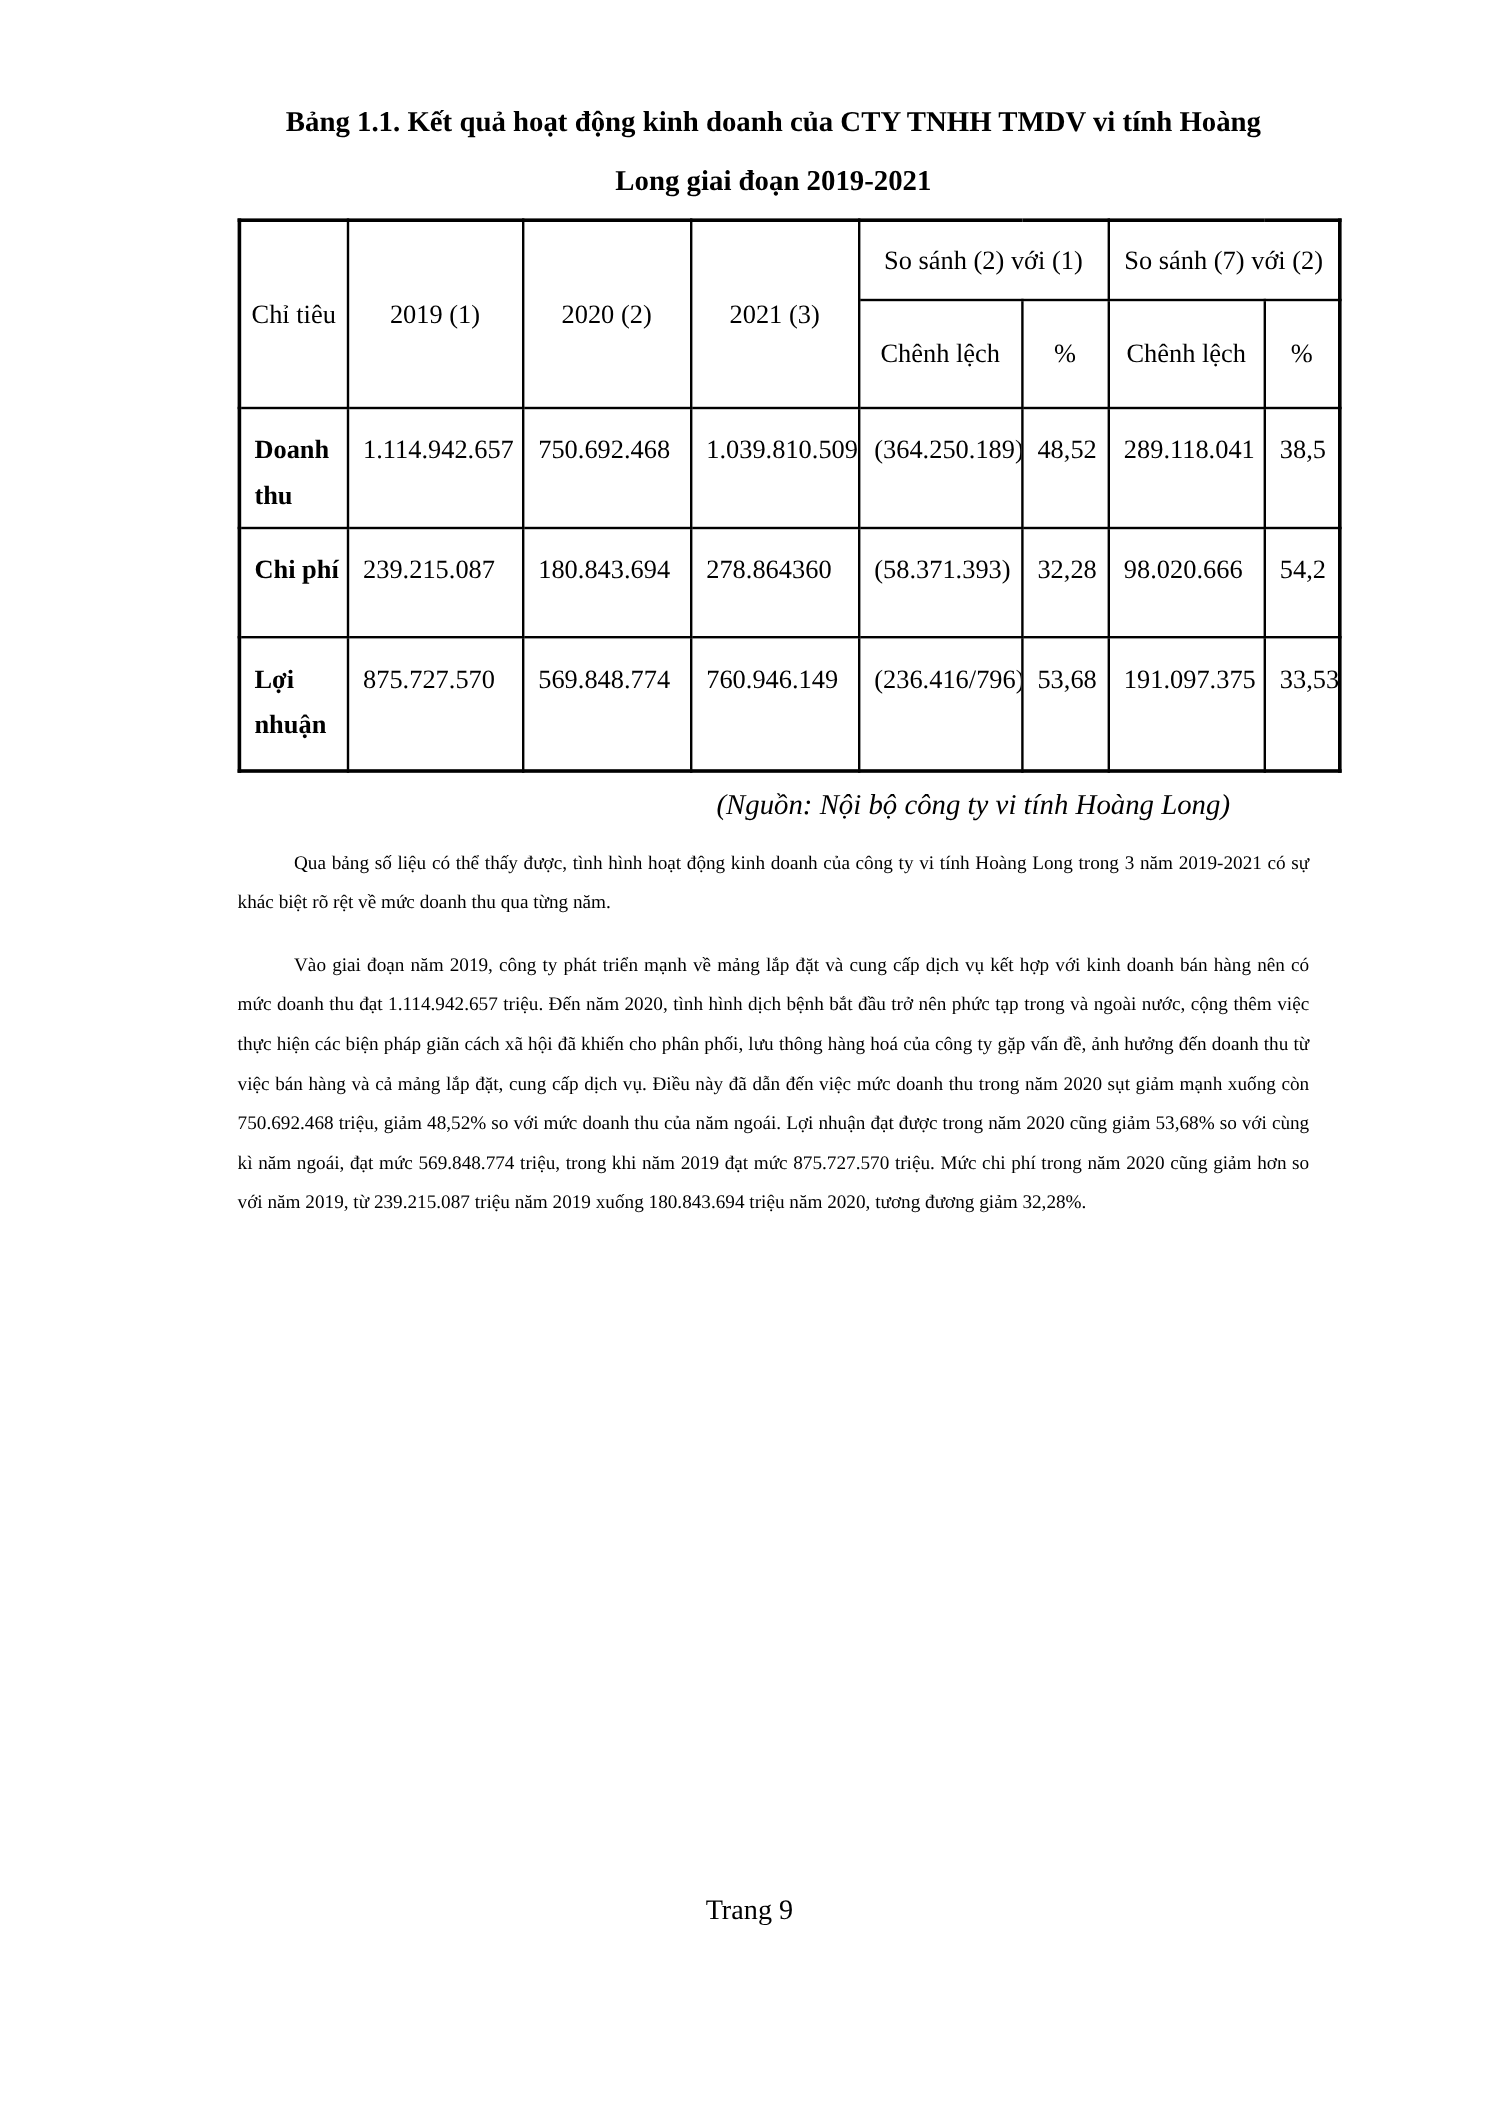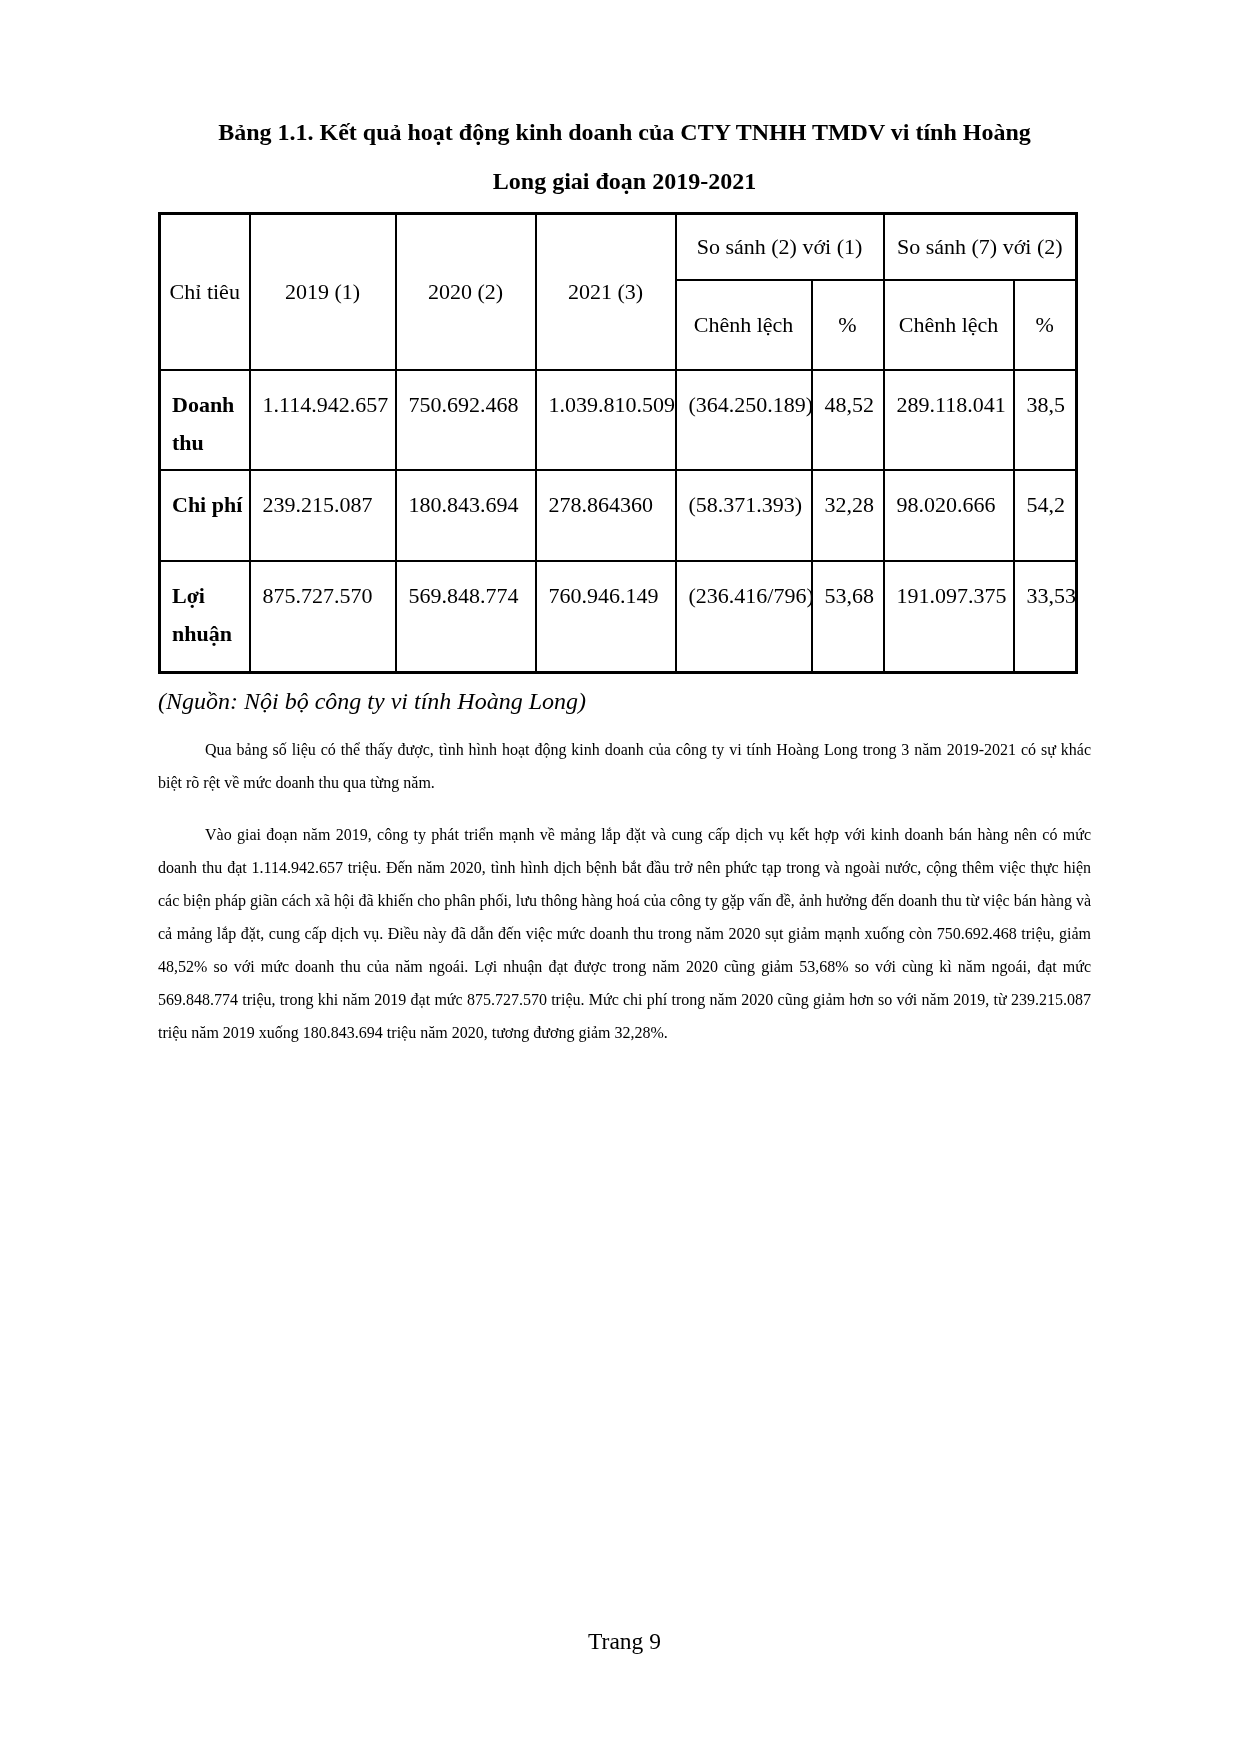--- a/index.html
+++ b/index.html
@@ -3,21 +3,21 @@
 <meta charset="utf-8">
 <style>
   * { box-sizing: border-box; }
   html, body { margin: 0; padding: 0; }
   body {
     width: 1241px; height: 1753px;
     background: #ffffff; color: #000000;
     font-family: "Liberation Serif", serif;
     overflow: hidden; position: relative;
   }
-  .page { padding: 108px 150px 0 158px; }
+  .page { padding: 78px 150px 0 158px; margin-left: 40px; }
 
   .caption {
     font-size: 24px; font-weight: bold; text-align: center;
     line-height: 2.05; margin: 0 0 6px 0;
   }
 
   table.results {
     border-collapse: collapse; table-layout: fixed;
     width: 917px; border: 3px solid #000;
   }
@@ -34,32 +34,32 @@
   thead tr.hdr-sub { height: 90px; }
   tbody tr { height: 91px; }
   tbody tr.last { height: 112px; }
   tbody td {
     vertical-align: top; text-align: left;
     padding: 15px 6px 6px 12px;
   }
   tbody td.row-label { font-weight: bold; padding-left: 11px; padding-right: 4px; }
 
   .source {
-    font-style: italic; 
+    font-style: italic; text-align: right;
     font-size: 24px; margin: 14px 66px 0 0;
   }
 
   .body-par {
     font-size: 16px; line-height: 2.06;
     text-align: justify; text-indent: 47px;
     margin: 19px 0 0 0;
   }
 
   .footer {
-    position: absolute; left: 158px; top: 1628px;
+    position: absolute; left: 158px; top: 1579px;
     width: 933px; text-align: center; font-size: 23.5px;
   }
 </style>
 </head>
 <body>
 
 <div class="page">
 
   <h1 class="caption">
     <span>Bảng 1.1. Kết quả hoạt động kinh doanh của CTY TNHH TMDV vi tính Hoàng</span><br>

